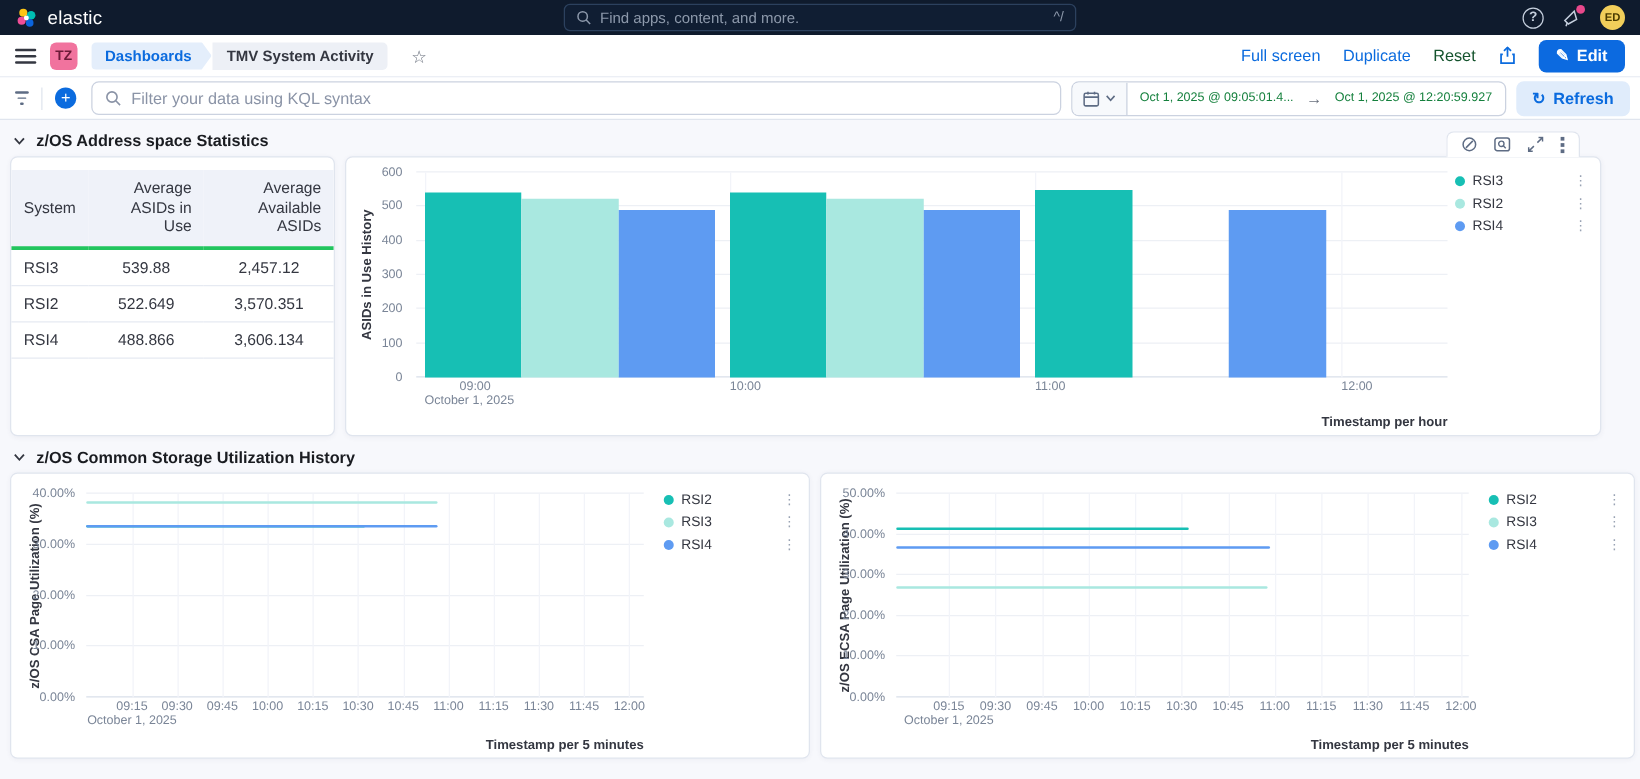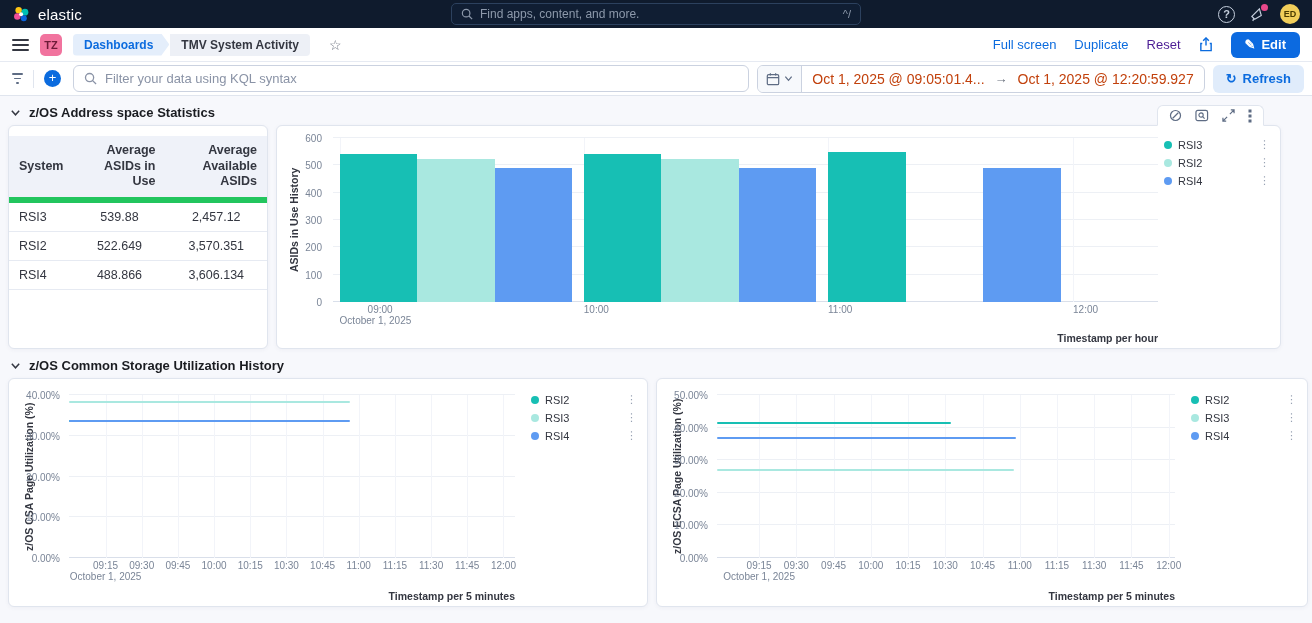--- a/index.html
+++ b/index.html
@@ -24,55 +24,55 @@
   .navbar{height:34px;background:#fff;border-bottom:1px solid #E6EAF2;display:flex;align-items:center;padding:0 12px;gap:11px}
   .burger{width:17px;display:flex;flex-direction:column;gap:3px;cursor:pointer}
   .burger i{height:2px;background:#343741;border-radius:1px}
   .space-badge{width:22px;height:22px;border-radius:5px;background:#F1739E;color:#6D1B38;font-size:11px;font-weight:700;display:grid;place-items:center}
   .crumbs{display:flex;align-items:center}
   .crumb-root{background:#E4EEFB;color:#0B6BDE;font-size:12px;font-weight:600;padding:4px 16px 4px 11px;border-radius:4px 0 0 4px;clip-path:polygon(0 0,calc(100% - 8px) 0,100% 50%,calc(100% - 8px) 100%,0 100%)}
   .crumb-page{background:#EDF0F6;color:#343741;font-size:12px;font-weight:600;padding:4px 11px;border-radius:0 4px 4px 0;margin-left:1px}
   .star{color:#69707D;font-size:14px;margin-left:8px}
   .nav-actions{margin-left:auto;display:flex;align-items:center;gap:18px;font-size:13px}
   .nav-link{color:#0B6BDE;cursor:pointer}
-  .nav-link.muted{color:#4c1d95}
+  .nav-link.muted{color:#14532d}
   .edit-btn{background:#0C6AE0;color:#fff;border:none;border-radius:6px;height:26px;padding:0 14px;font-size:13px;font-weight:600;display:flex;align-items:center;gap:6px;font-family:"Liberation Sans",sans-serif;cursor:pointer}
 
   
   .filterbar{height:34px;background:#fff;border-bottom:1px solid #E0E5EE;display:flex;align-items:center;padding:0 8px;gap:8px}
   .ctl-group{display:flex;align-items:center;gap:10px;padding:0 4px}
   .filter-lines{display:flex;flex-direction:column;gap:2.5px;align-items:center;cursor:pointer}
   .filter-lines i{height:1.8px;background:#5E6C84;border-radius:1px;display:block}
   .filter-lines i:nth-child(1){width:11px}.filter-lines i:nth-child(2){width:7px}.filter-lines i:nth-child(3){width:3px}
   .vdiv{width:1px;height:18px;background:#E0E5EE}
   .add-filter{width:17px;height:17px;border-radius:50%;background:#0B6BDE;color:#fff;font-size:13px;line-height:15px;text-align:center;cursor:pointer}
   .kql{flex:1;height:27px;border:1px solid #CBD2E0;border-radius:6px;display:flex;align-items:center;gap:8px;padding:0 10px;background:#fff}
   .kql input{flex:1;border:none;outline:none;font-size:13px;color:#343741;font-family:"Liberation Sans",sans-serif}
   .kql input::placeholder{color:#8A93A6}
   .datepicker{display:flex;align-items:center;height:28px;border:1px solid #CBD2E0;border-radius:6px;background:#fff;overflow:hidden}
   .cal-btn{display:flex;align-items:center;gap:4px;padding:0 8px;height:100%;border-right:1px solid #CBD2E0;background:#F7F9FC;cursor:pointer}
-  .date-txt{padding:0 10px;font-size:14px;color:#c2410c;white-space:nowrap;cursor:pointer}
+  .date-txt{padding:0 10px;font-size:10px;color:#15803d;white-space:nowrap;cursor:pointer}
   .date-arrow{color:#69707D;font-size:13px}
   .refresh-btn{height:28px;padding:0 13px;background:#E0ECFB;color:#0B6BDE;border:none;border-radius:6px;font-size:13px;font-weight:600;display:flex;align-items:center;gap:6px;font-family:"Liberation Sans",sans-serif;cursor:pointer;white-space:nowrap}
 
   
   .section-head{display:flex;align-items:center;gap:8px;padding:9px 0 5px 10px}
   .section-head h2{font-size:13px;color:#1A1C21;font-weight:700}
   .chev{color:#343741;display:grid;place-items:center}
   .panel{background:#fff;border:1px solid #E0E5EE;border-radius:6px;box-shadow:0 1px 4px rgba(50,60,90,.05)}
   .row1{margin:0 31px 0 8px;display:flex;gap:8px;height:224px}
   .row2{margin:0 4px 0 8px;display:flex;gap:8px;height:229px}
   .table-panel{width:260px;flex:none;overflow:hidden}
   .chart-panel{flex:1;position:relative}
   .line-left{width:640px;flex:none;position:relative}
   .line-right{flex:1;position:relative}
 
   
   table{width:100%;border-collapse:collapse;font-size:12.5px;margin-top:10px}
-  thead th{background:#EFF2F9;font-weight:700;color:#343741;padding:7px 10px;text-align:right;border-bottom:6px solid #22c55e;line-height:1.25;vertical-align:middle}
+  thead th{background:#EFF2F9;font-weight:400;color:#343741;padding:7px 10px;text-align:right;border-bottom:3px solid #22c55e;line-height:1.25;vertical-align:middle}
   thead th:first-child{text-align:left}
   tbody td{padding:7px 10px;border-bottom:1px solid #E6EAF2;text-align:center;color:#343741}
   tbody td:first-child{text-align:left}
 
   
   .chart{position:absolute;inset:0}
   .ylabel{position:absolute;left:9px;top:12px;bottom:46px;width:15px;display:flex;align-items:center;justify-content:center;writing-mode:vertical-rl;transform:rotate(180deg);font-size:10.5px;font-weight:700;color:#343741;white-space:nowrap}
   .yaxis{position:absolute;left:0;width:52px;top:12px;bottom:46px}
   .ytick{position:absolute;right:7px;transform:translateY(50%);font-size:10px;color:#7A8597}
   .plot{position:absolute;left:56px;top:12px;right:122px;bottom:46px}

